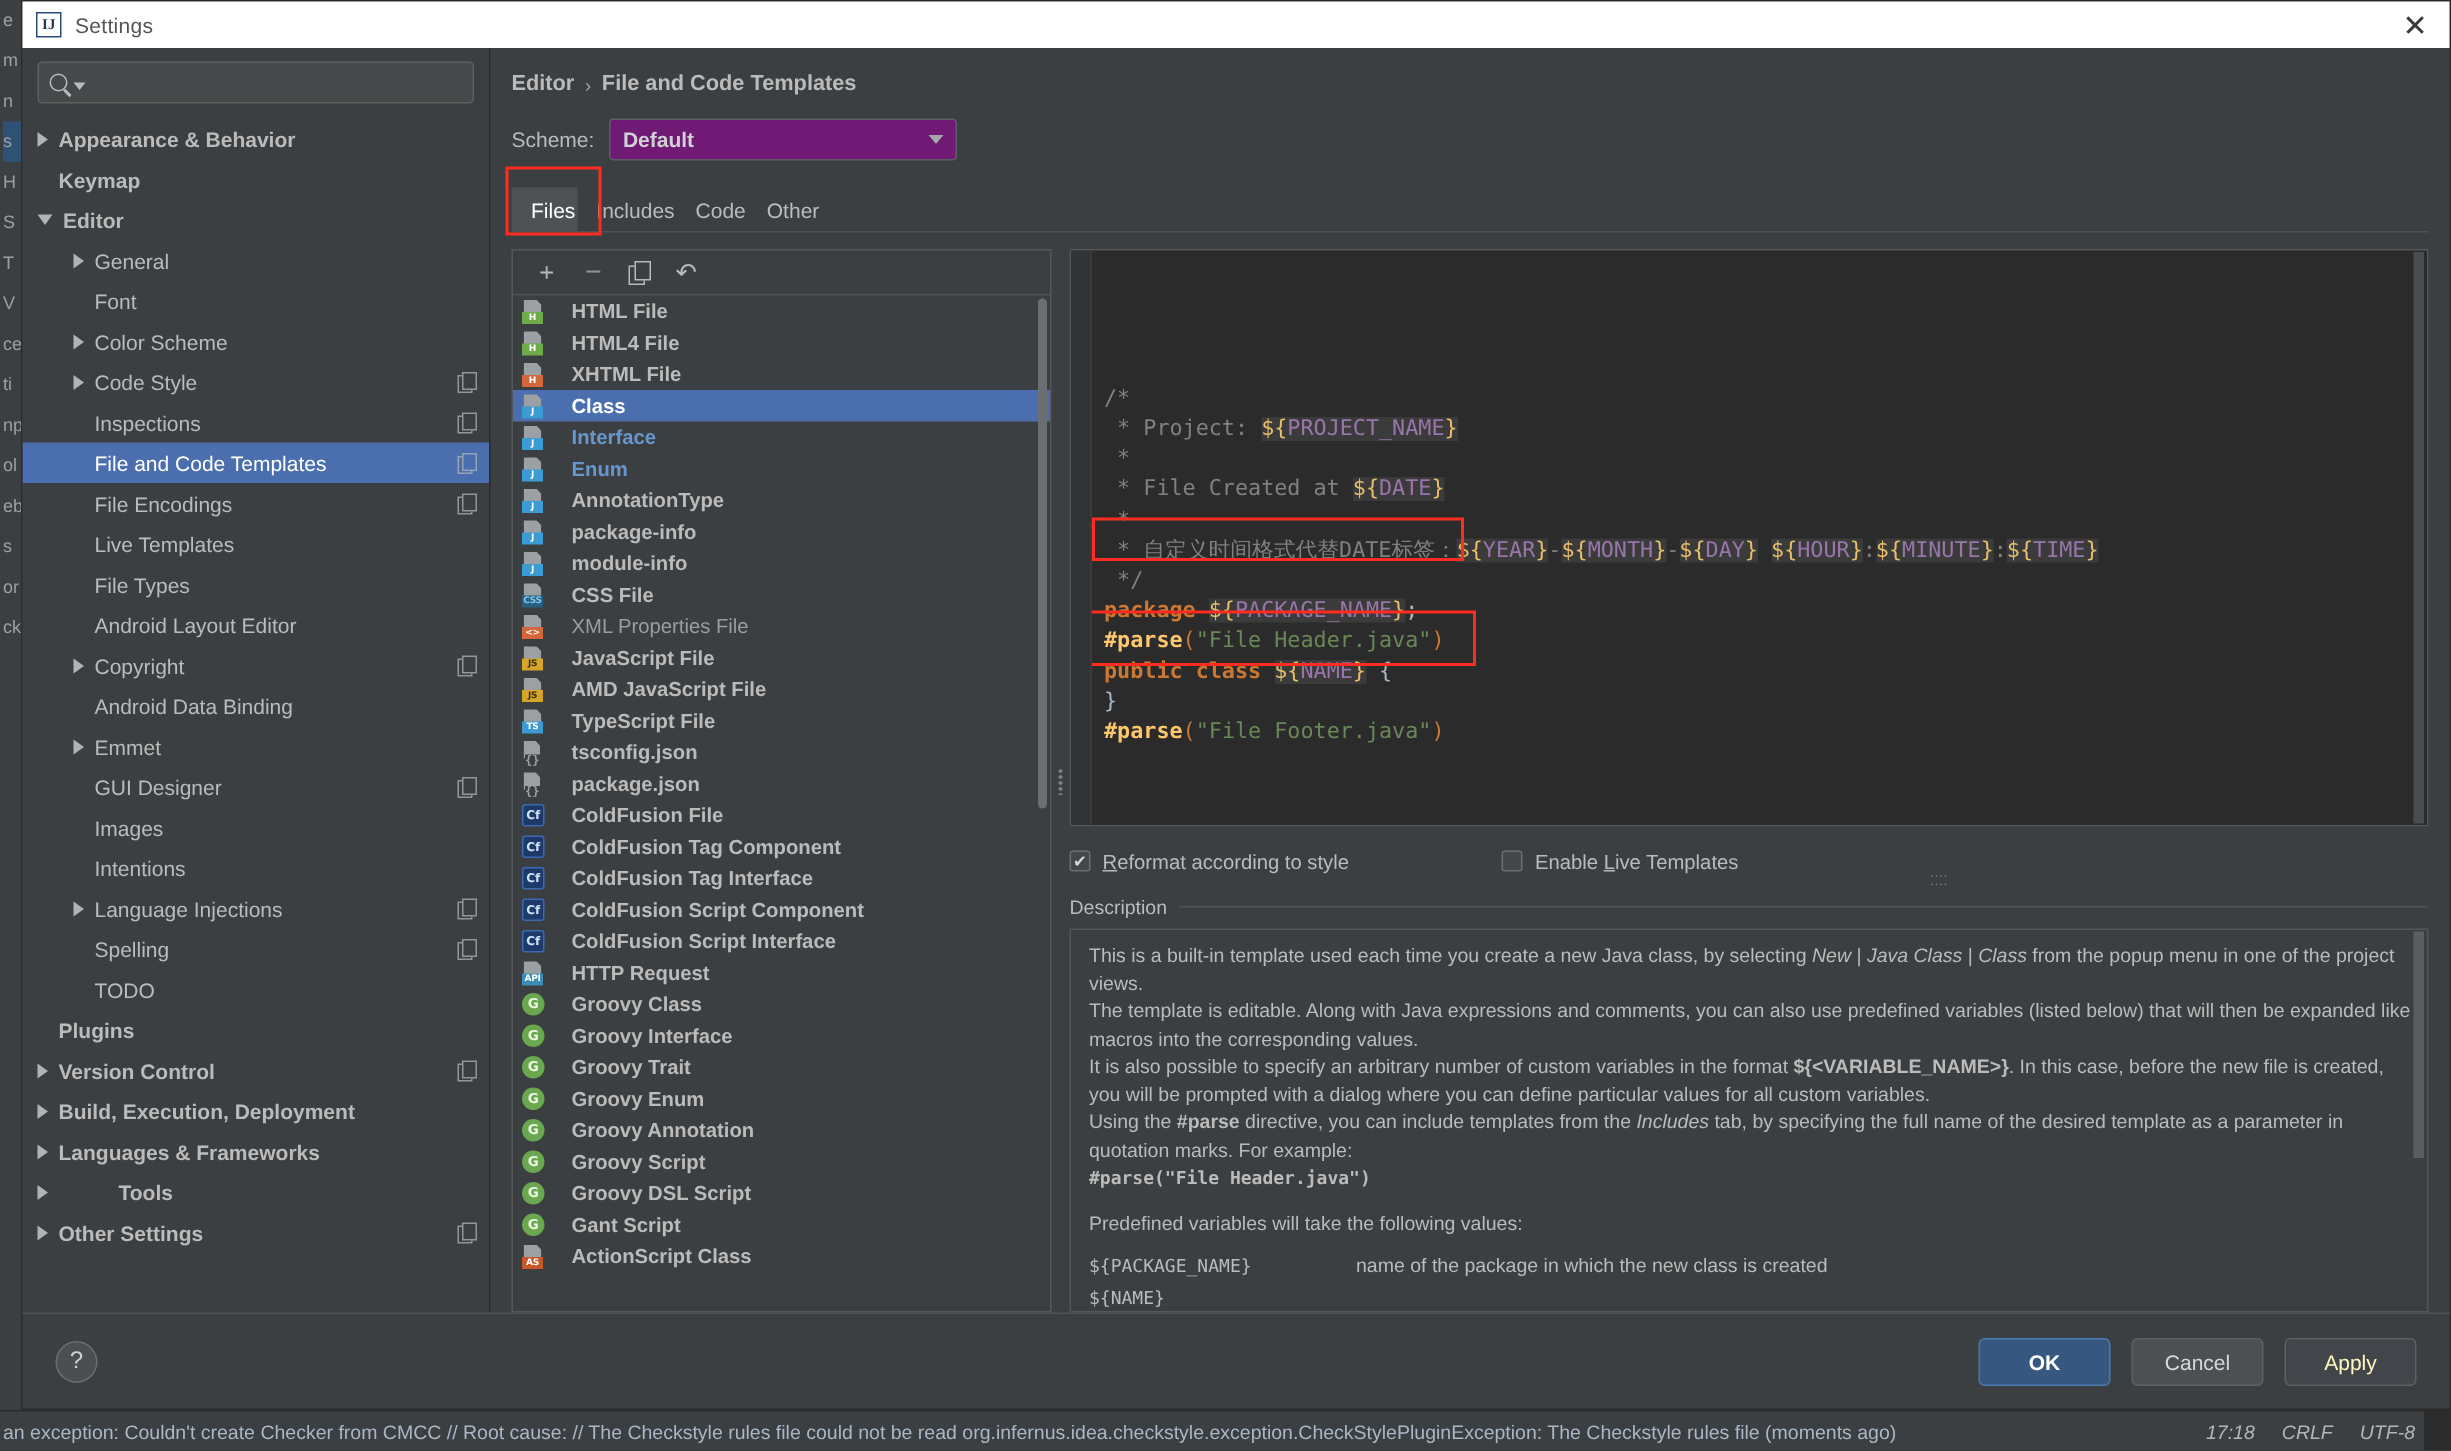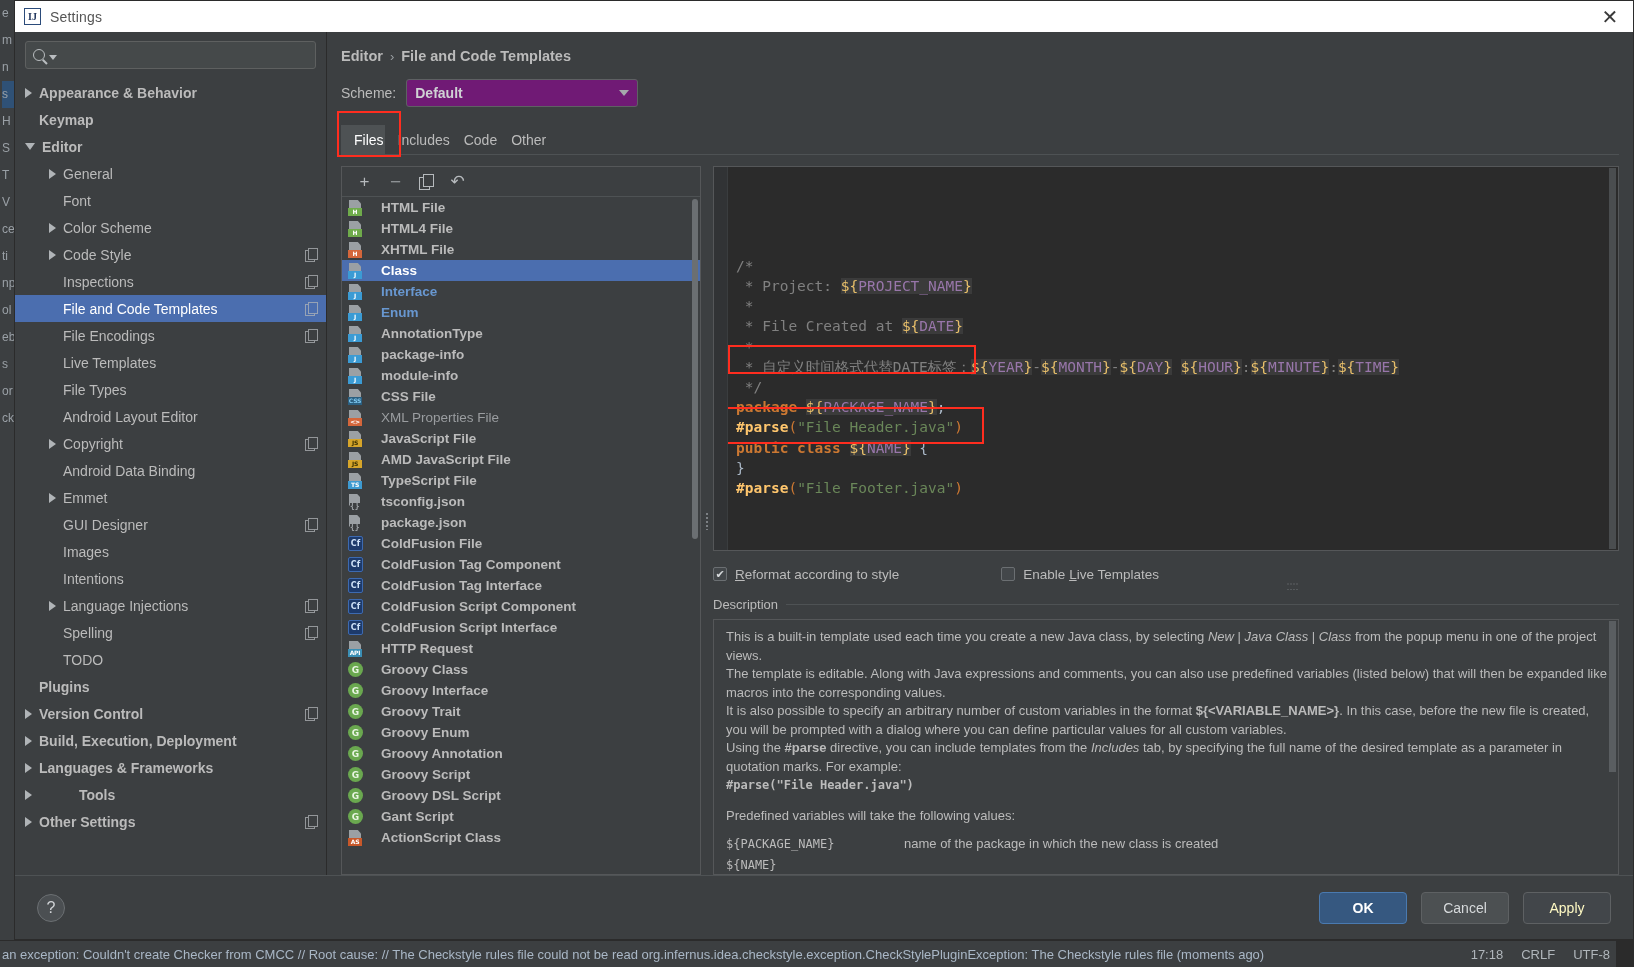--- a/index.html
+++ b/index.html
@@ -31,21 +31,21 @@
     position: absolute; left: 0; bottom: 0; width: 1616px; height: 27px;
     background: #3c3f41;
     border-top: 1px solid #2b2b2b;
     color: #a9b7c6;
     font-size: 13px;
     display: flex; align-items: center;
     overflow: hidden;
     white-space: nowrap;
   }
   .statusbar .msg { color: #a9b7c6; padding-left: 2px; }
-  .statusbar .right { position: absolute; right: 6px; display: flex; gap: 18px; align-items: flex-end; color: #b0b6bb; }
+  .statusbar .right { position: absolute; right: 6px; display: flex; gap: 18px; align-items: flex-end; color: #b0b6bb; font-style: italic; }
 
   
   .dialog {
     position: absolute; left: 14px; top: 0; width: 1620px; height: 940px;
     background: #3c3f41;
     border: 1px solid #2b2b2b;
     display: flex; flex-direction: column;
   }
   .titlebar {
     height: 31px; background: #ffffff;

